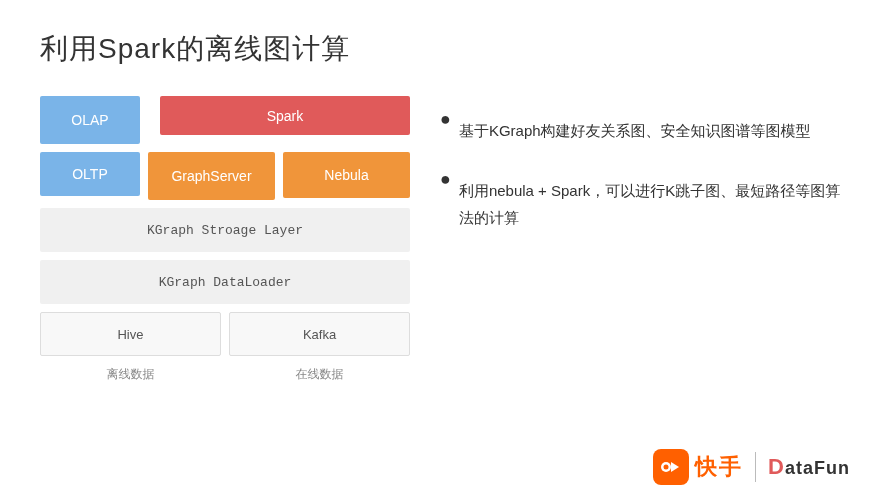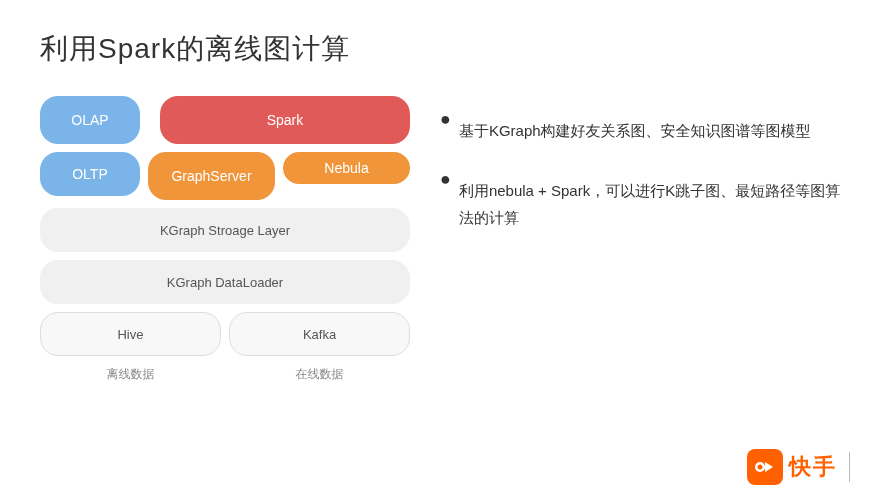--- a/index.html
+++ b/index.html
@@ -43,21 +43,21 @@
       flex-shrink: 0;
     }
 
     .diagram-row {
       display: flex;
       flex-direction: row;
       gap: 8px;
     }
 
     .box {
-      border-radius: 18px;
+      border-radius: 2px;
       display: flex;
       align-items: center;
       justify-content: center;
       font-size: 14px;
       font-weight: 500;
       color: #fff;
       padding: 10px 8px;
     }
 
     .box-blue {
@@ -89,43 +89,44 @@
       justify-content: center;
     }
 
     .olap-box {
       width: 100px;
       height: 48px;
     }
 
     .spark-box {
       flex: 1;
-      height: 48px;
+      height: 39px;
       margin-left: 12px;
     }
 
     .oltp-box {
       width: 100px;
       height: 44px;
     }
 
     .graphserver-box {
       flex: 1;
       height: 48px;
     }
 
     .nebula-box {
       flex: 1;
-      height: 32px;
+      height: 46px;
     }
 
     .full-width-box {
       width: 100%;
       height: 44px;
       font-size: 13px;
+      font-family: Liberation Mono, monospace;
     }
 
     .hive-box {
       flex: 1;
       height: 44px;
       font-size: 13px;
     }
 
     .kafka-box {
       flex: 1;
@@ -297,15 +298,18 @@
 
       <svg class="kuaishou-icon" viewBox="0 0 36 36" xmlns="http://www.w3.org/2000/svg">
         <rect width="36" height="36" rx="8" fill="#ff6000"></rect>
         <circle cx="13" cy="18" r="5" fill="white"></circle>
         <circle cx="13" cy="18" r="2.5" fill="#ff6000"></circle>
         <path d="M18 13 L26 18 L18 23 Z" fill="white"></path>
       </svg>
       <span class="kuaishou-text">快手</span>
     </div>
     <div class="divider-vertical"></div>
+    <div class="datafun-logo">
+      <span style="color:#e05a5a; font-size:22px; font-weight:700;">D</span><span style="font-size:18px; font-weight:600; color:#333;">ataFun</span>
+    </div>
   </div>
 
 </div>
 
 </body></html>

